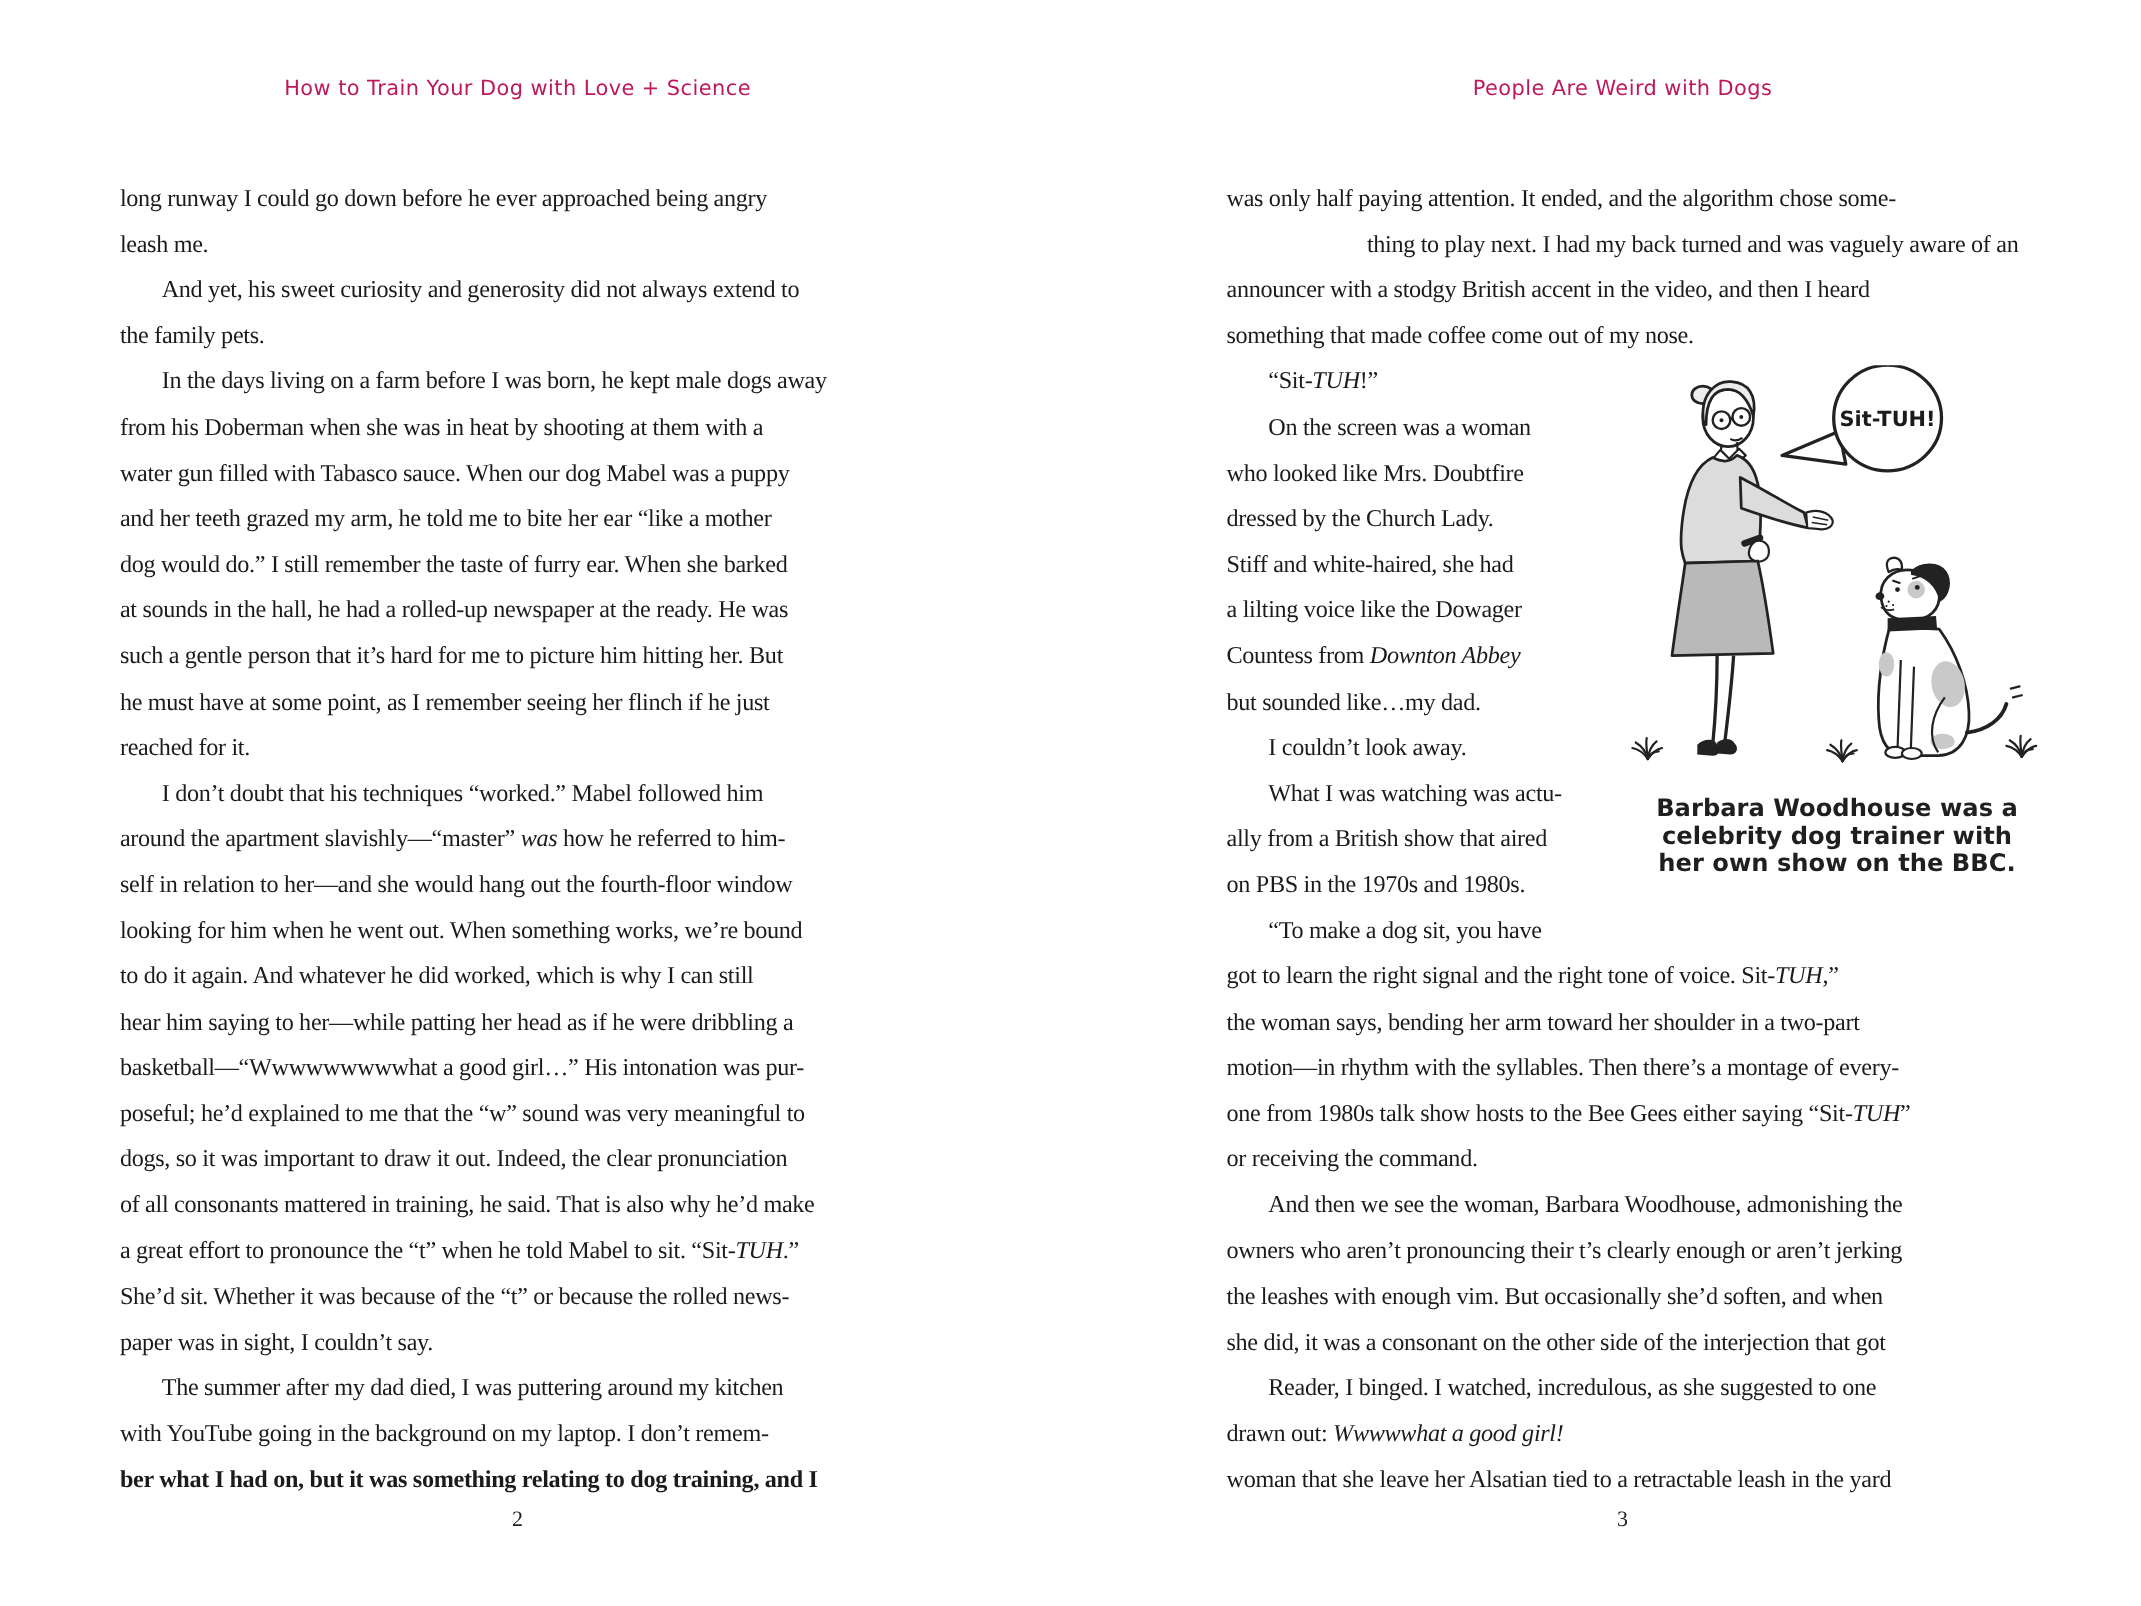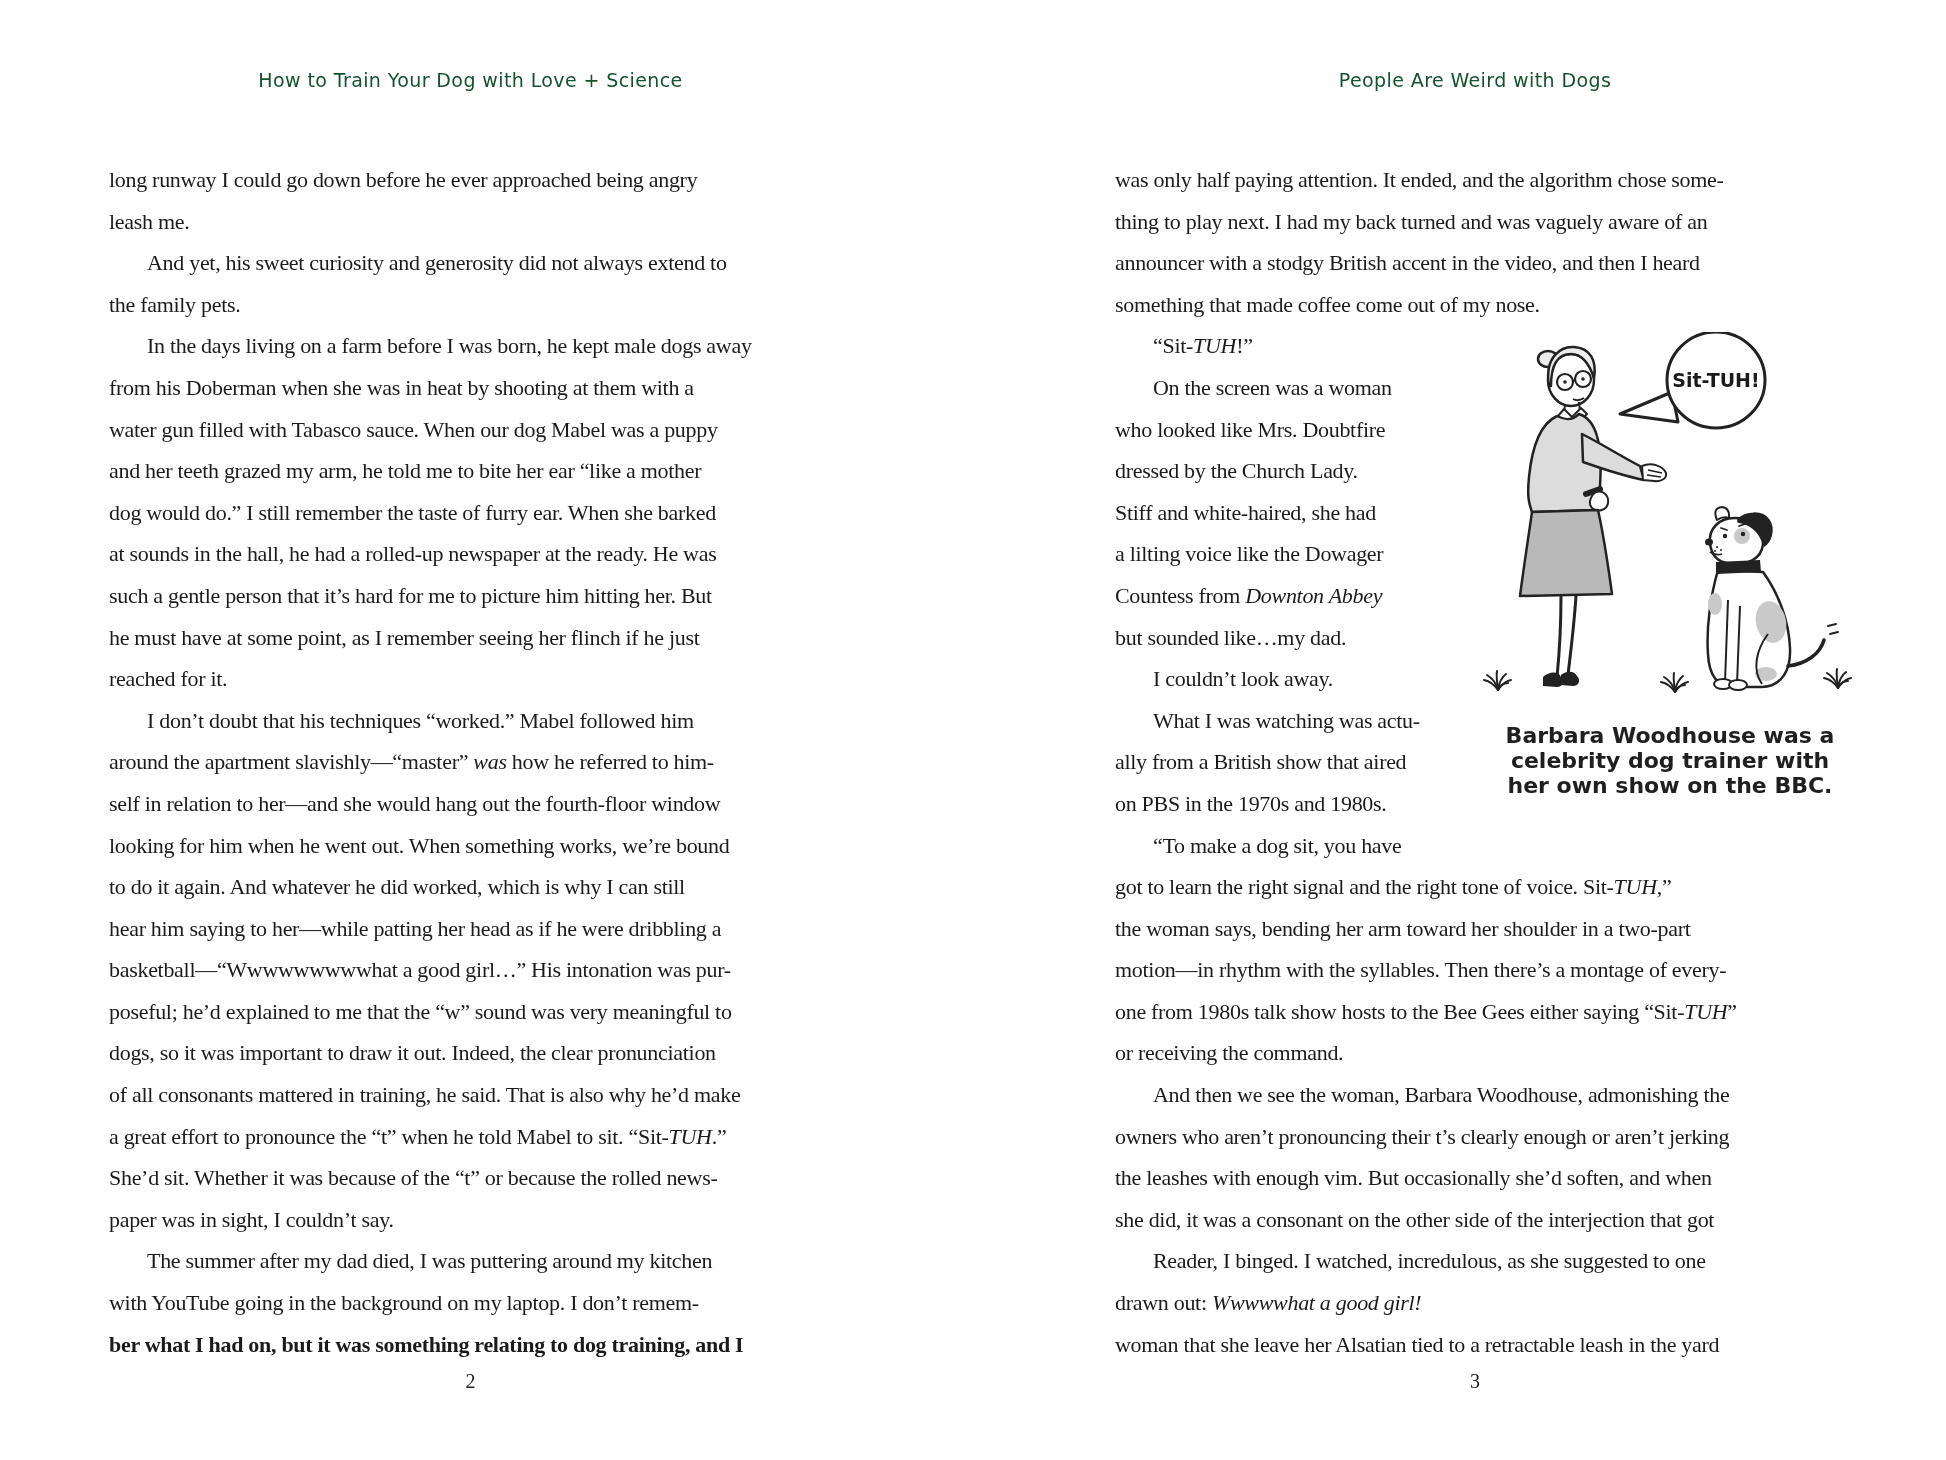--- a/index.html
+++ b/index.html
@@ -3,21 +3,21 @@
 <meta charset="utf-8">
 <style>
   html,body { margin:0; padding:0; background:#ffffff; }
   .spread {
     position:relative; width:1946px; height:1460px; background:#ffffff;
     font-family:"Liberation Serif", serif; color:#1b1b1b; overflow:hidden;
   }
   .running-head {
     position:absolute; top:66px; height:28px; line-height:28px;
     font-family:"DejaVu Sans", sans-serif; font-size:19px; letter-spacing:0.4px;
-    color:#14532d; text-align:center; white-space:nowrap;
+    color:#be185d; text-align:center; white-space:nowrap;
   }
   #head-left  { left:109px; width:723px; }
   #head-right { left:1115px; width:720px; }
   .textblock { position:absolute; top:159px; font-size:22px; letter-spacing:-0.3px; }
   #text-left  { left:109px;  width:723px; }
   #text-right { left:1115px; width:720px; }
   .line { height:41.6px; line-height:41.6px; white-space:nowrap; overflow:visible; }
   .line.narrow { width:340px; }
   .line.indent { text-indent:38px; }
   em { font-style:italic; }
@@ -75,21 +75,21 @@
       <div class="line" style="word-spacing: 0px;">a great effort to pronounce the “t” when he told Mabel to sit. “Sit-<em>TUH</em>.”</div>
       <div class="line" style="word-spacing: 0px;">She’d sit. Whether it was because of the “t” or because the rolled news-</div>
       <div class="line last">paper was in sight, I couldn’t say.</div>
       <div class="line indent" style="word-spacing: 0px;">The summer after my dad died, I was puttering around my kitchen</div>
       <div class="line" style="word-spacing: 0px;">with YouTube going in the background on my laptop. I don’t remem-</div>
       <div class="line" style="word-spacing: 0px; font-weight: bold;">ber what I had on, but it was something relating to dog training, and I</div>
     </div>
 
   <div id="text-right" class="textblock">
       <div class="line" style="word-spacing: 0px;">was only half paying attention. It ended, and the algorithm chose some-</div>
-      <div class="line" style="word-spacing: 0px;">thing to play next. I had my back turned and was vaguely aware of an</div>
+      <div class="line" style="word-spacing: 0px; text-align: right;">thing to play next. I had my back turned and was vaguely aware of an</div>
       <div class="line" style="word-spacing: 0px;">announcer with a stodgy British accent in the video, and then I heard</div>
       <div class="line last">something that made coffee come out of my nose.</div>
       <div class="line indent last">“Sit-<em>TUH</em>!”</div>
       <div class="line indent narrow" style="word-spacing: 0px;">On the screen was a woman</div>
       <div class="line narrow" style="word-spacing: 0px;">who looked like Mrs. Doubtfire</div>
       <div class="line narrow" style="word-spacing: 0px;">dressed by the Church Lady.</div>
       <div class="line narrow" style="word-spacing: 0px;">Stiff and white-haired, she had</div>
       <div class="line narrow" style="word-spacing: 0px; font-family: Liberation Serif, serif;">a lilting voice like the Dowager</div>
       <div class="line narrow" style="word-spacing: 0px;">Countess from <em>Downton Abbey</em></div>
       <div class="line narrow last">but sounded like…my dad.</div>

